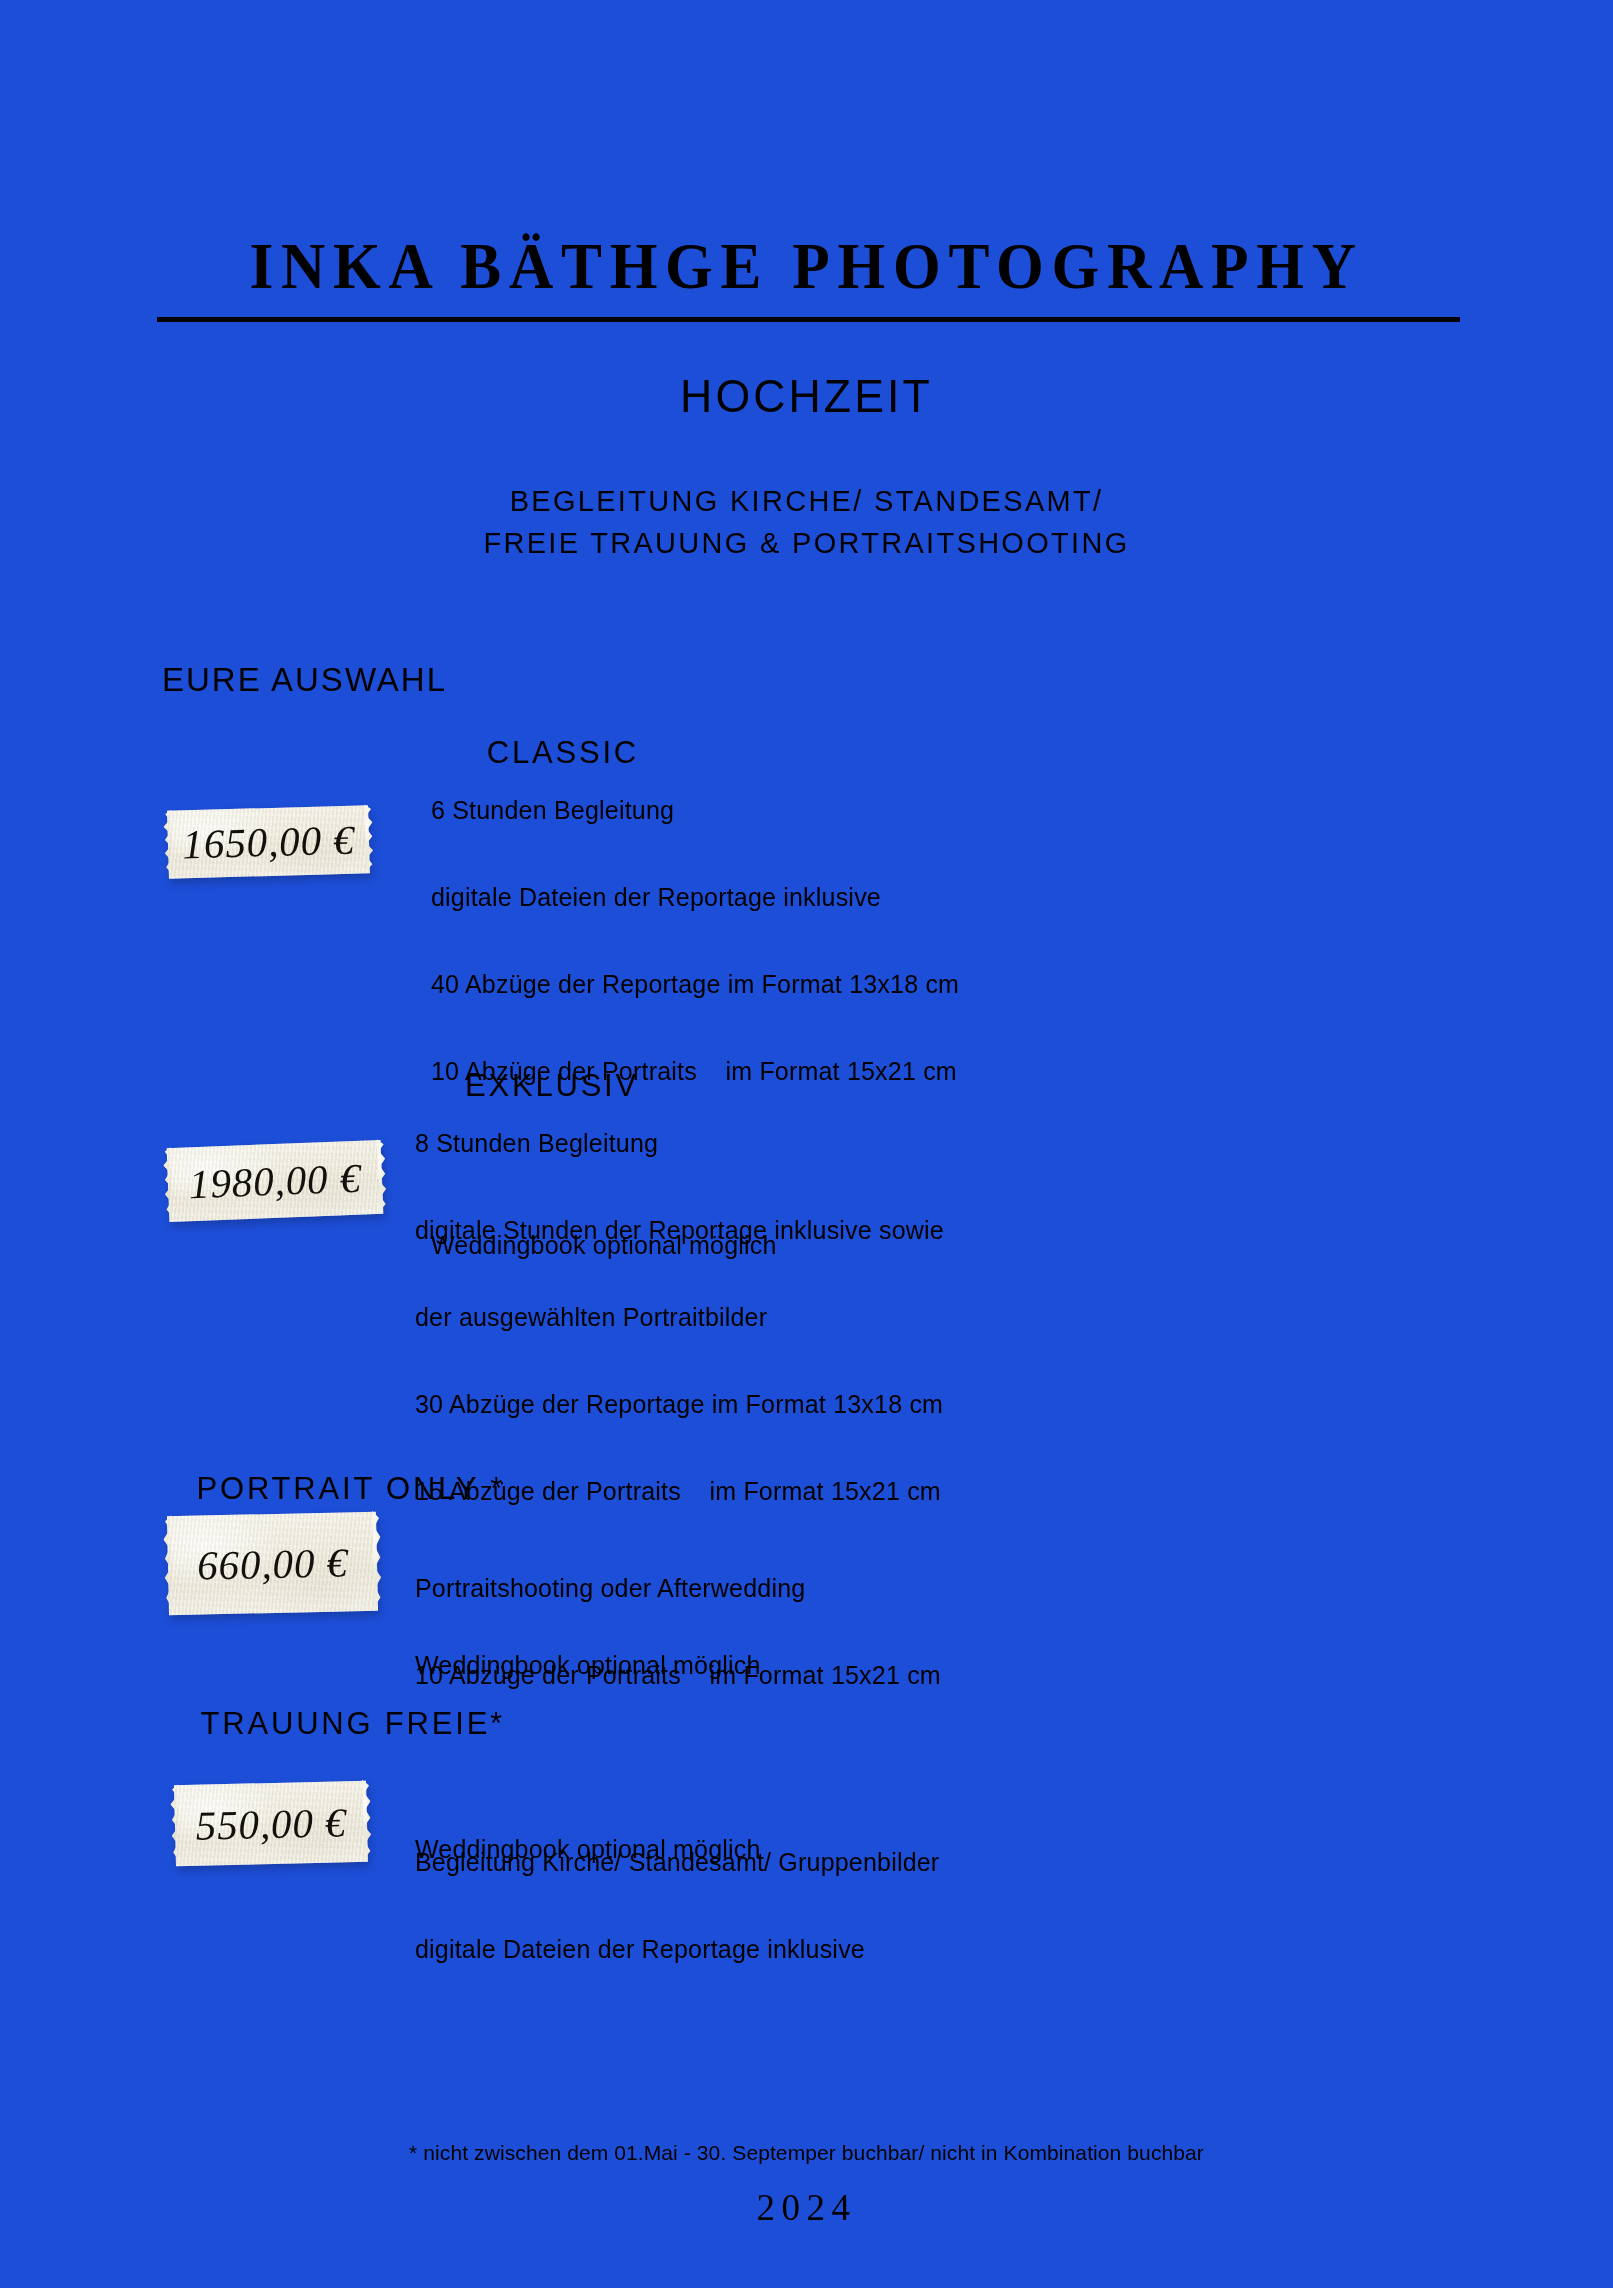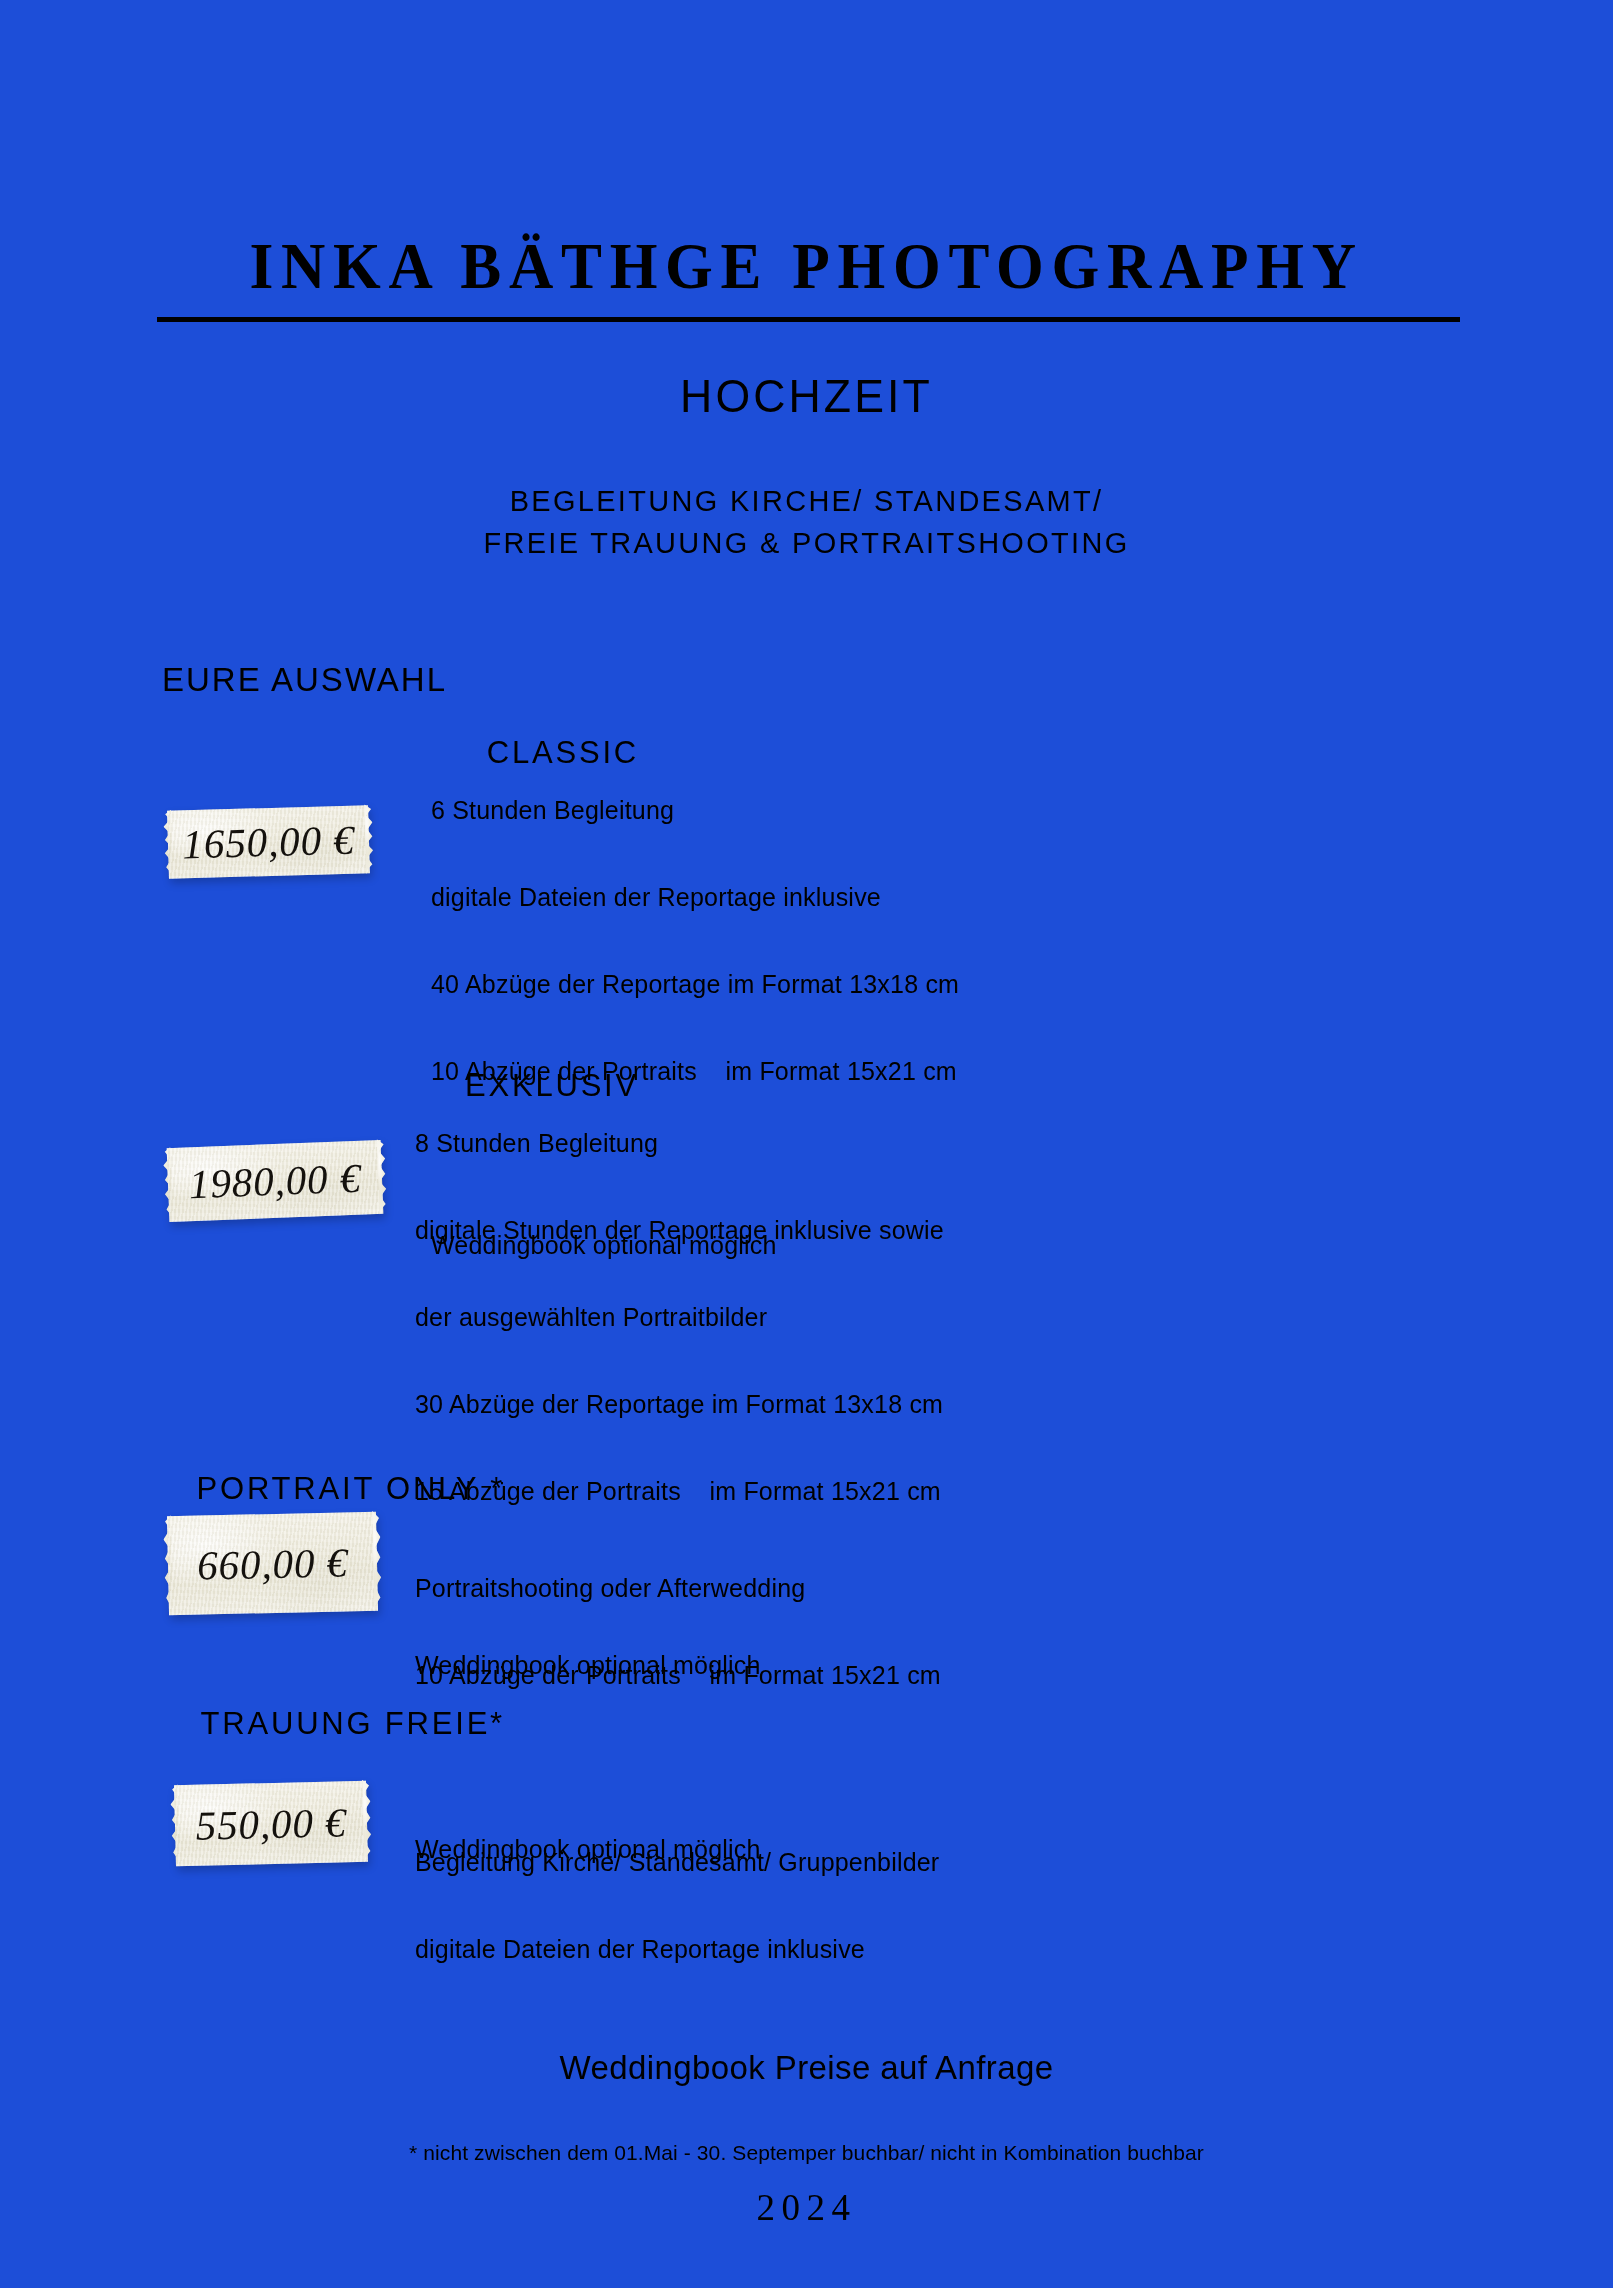--- a/index.html
+++ b/index.html
@@ -257,18 +257,17 @@
       <div class="tape-texture"></div>
       <div class="tape-price">550,00 €</div>
     </div>
 
     <div class="pkg-desc" style="top:1790px;">
       <div>Begleitung Kirche/ Standesamt/ Gruppenbilder</div>
       <div>digitale Dateien der Reportage inklusive</div>
     </div>
   </div>
 
-  <div class="foot-main">Weddingbook Preise auf Anfrage</div>
   <div class="foot-note">* nicht zwischen dem 01.Mai - 30. Septemper buchbar/ nicht in Kombination buchbar</div>
   <div class="foot-year">2024</div>
 
 </div>
 
 
 </body></html>

